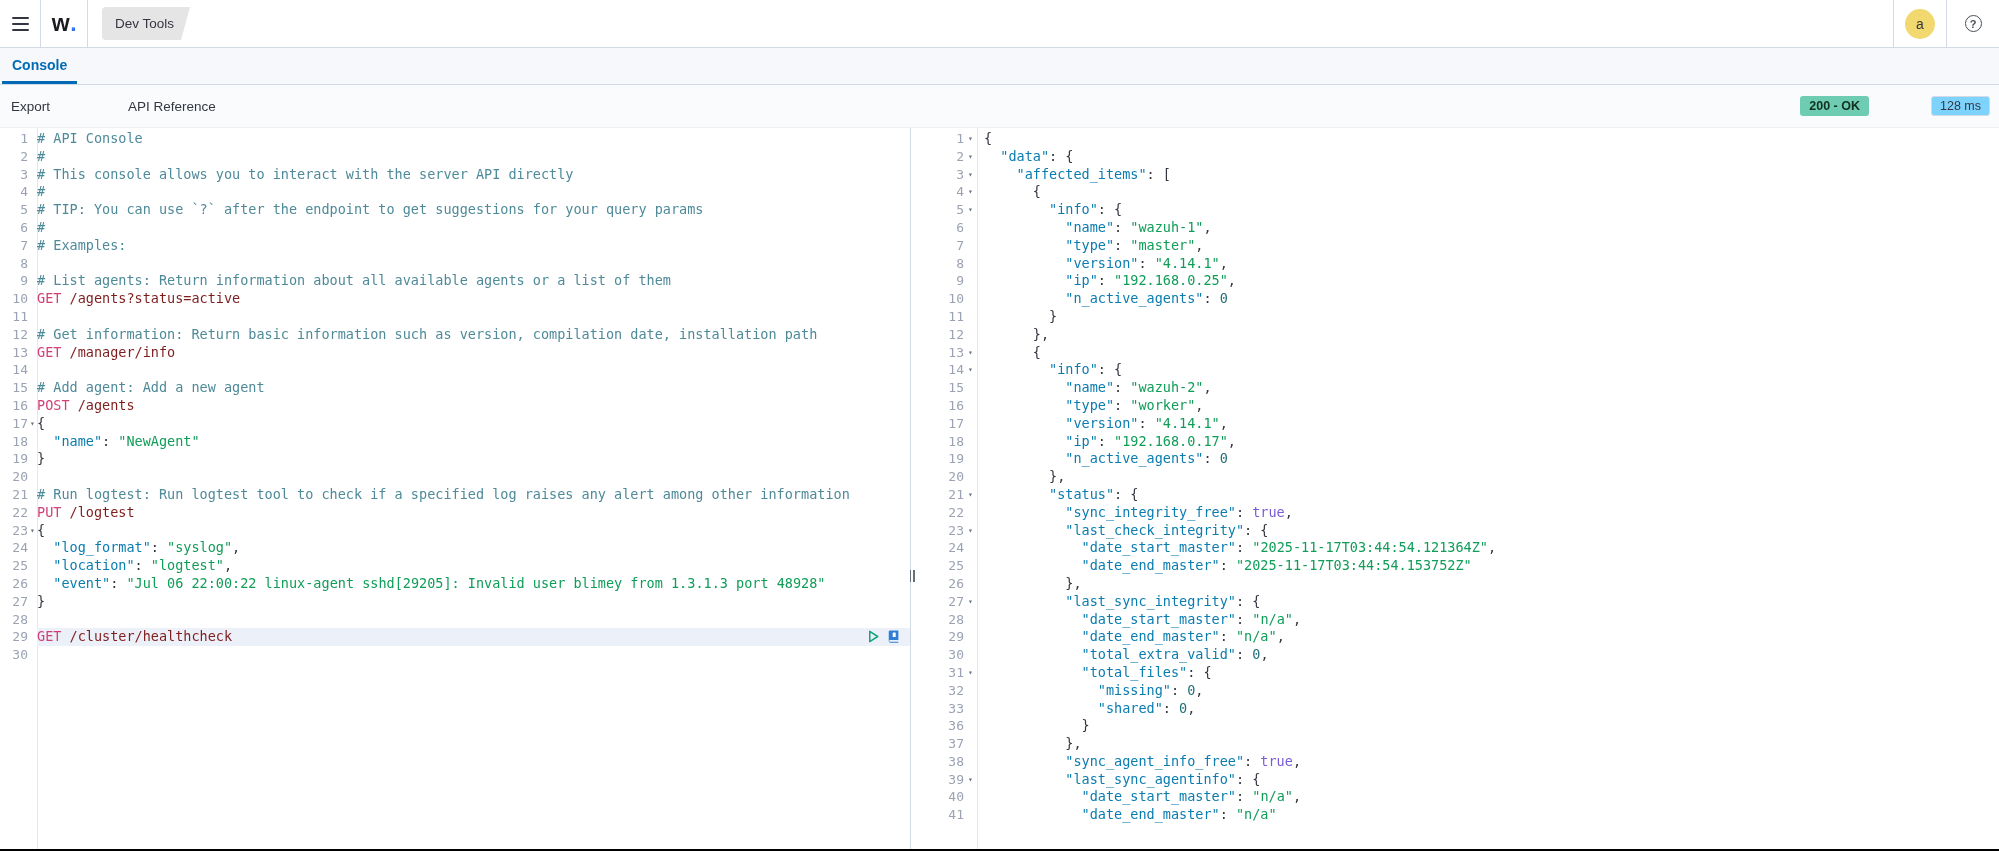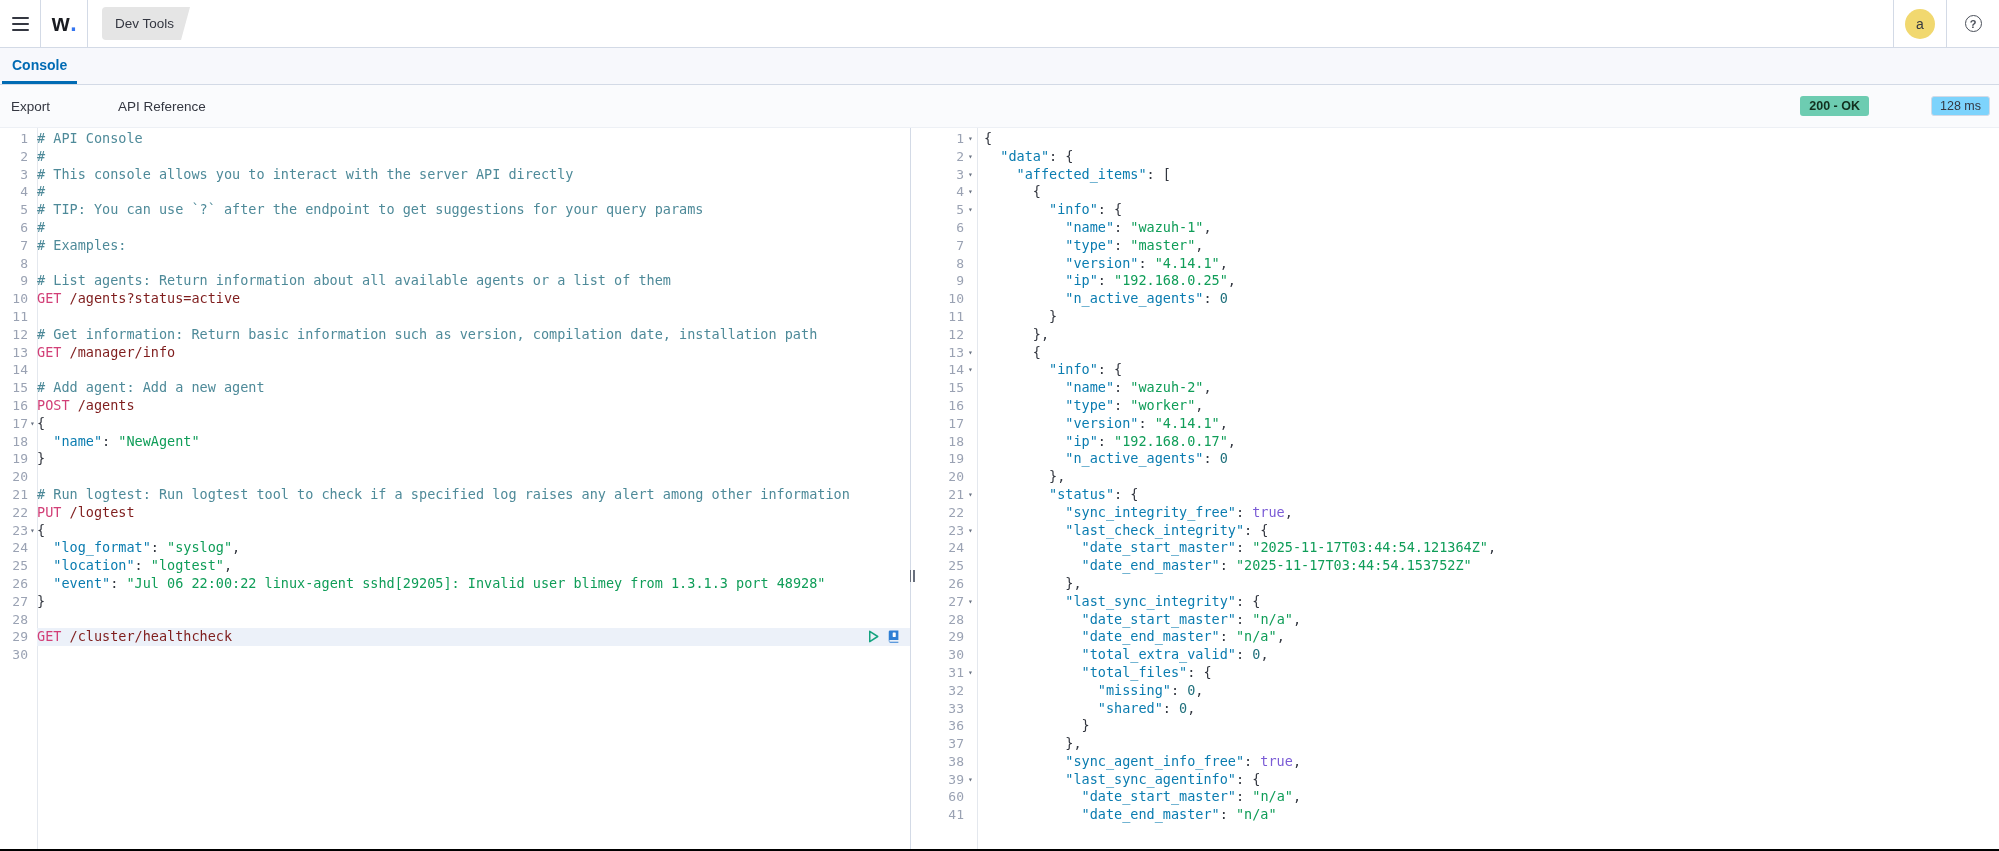--- a/index.html
+++ b/index.html
@@ -36,21 +36,21 @@
   .tabbar { height:37px; background:#f7f8fc; border-bottom:1px solid #d3dae6;
             display:flex; align-items:stretch; flex:none; }
   .tab { margin-left:2px; padding:0 10px; display:flex; align-items:center; font-size:14px;
          font-weight:600; color:#006bb4; border-bottom:3px solid #006bb4; cursor:pointer; }
 
   
   .toolbar { height:43px; background:#fafbfd; display:flex; align-items:center;
              padding:0 9px 0 11px; flex:none; border-bottom:1px solid #edf0f5;gap:47px; }
   .tool-link { background:none; border:none; font-size:13.5px; color:#343741;
                font-family:"Liberation Sans", sans-serif; cursor:pointer; padding:0; }
-  .tool-link + .tool-link { margin-left:21px; }
+  .tool-link + .tool-link { margin-left:31px; }
   .tool-spacer { flex:1; }
   .badge-ok { background:#6dccb1; color:#12301f; font-size:12.5px; font-weight:600;
               padding:3px 9px; border-radius:3px; }
   .badge-ms { background:#7dd3fc; border:1px solid #d3dae6; color:#343741; font-size:12.5px;
               padding:2px 8px; border-radius:3px; margin-left:15px; }
 
   
   .split { flex:1; display:flex; position:relative; background:#fff; overflow:hidden; }
   .pane { position:relative; padding-top:2px; overflow:hidden; cursor:text; }
   .pane-left  { width:911px; flex:none; border-right:1px solid #d3dae6; }
@@ -478,21 +478,21 @@
           <span class="ln">38</span>
           <span class="fold"></span>
           <span class="codetxt"><span class="tk-p">          </span><span class="tk-k">"sync_agent_info_free"</span><span class="tk-p">: </span><span class="tk-b">true</span><span class="tk-p">,</span></span>
         </div>
         <div class="code-row">
           <span class="ln">39</span>
           <span class="fold">▾</span>
           <span class="codetxt"><span class="tk-p">          </span><span class="tk-k">"last_sync_agentinfo"</span><span class="tk-p">: {</span></span>
         </div>
         <div class="code-row">
-          <span class="ln">60</span>
+          <span class="ln">40</span>
           <span class="fold"></span>
           <span class="codetxt"><span class="tk-p">            </span><span class="tk-k">"date_start_master"</span><span class="tk-p">: </span><span class="tk-s">"n/a"</span><span class="tk-p">,</span></span>
         </div>
         <div class="code-row">
           <span class="ln">41</span>
           <span class="fold"></span>
           <span class="codetxt"><span class="tk-p">            </span><span class="tk-k">"date_end_master"</span><span class="tk-p">: </span><span class="tk-s">"n/a"</span></span>
         </div>
       </div>
   </div>

